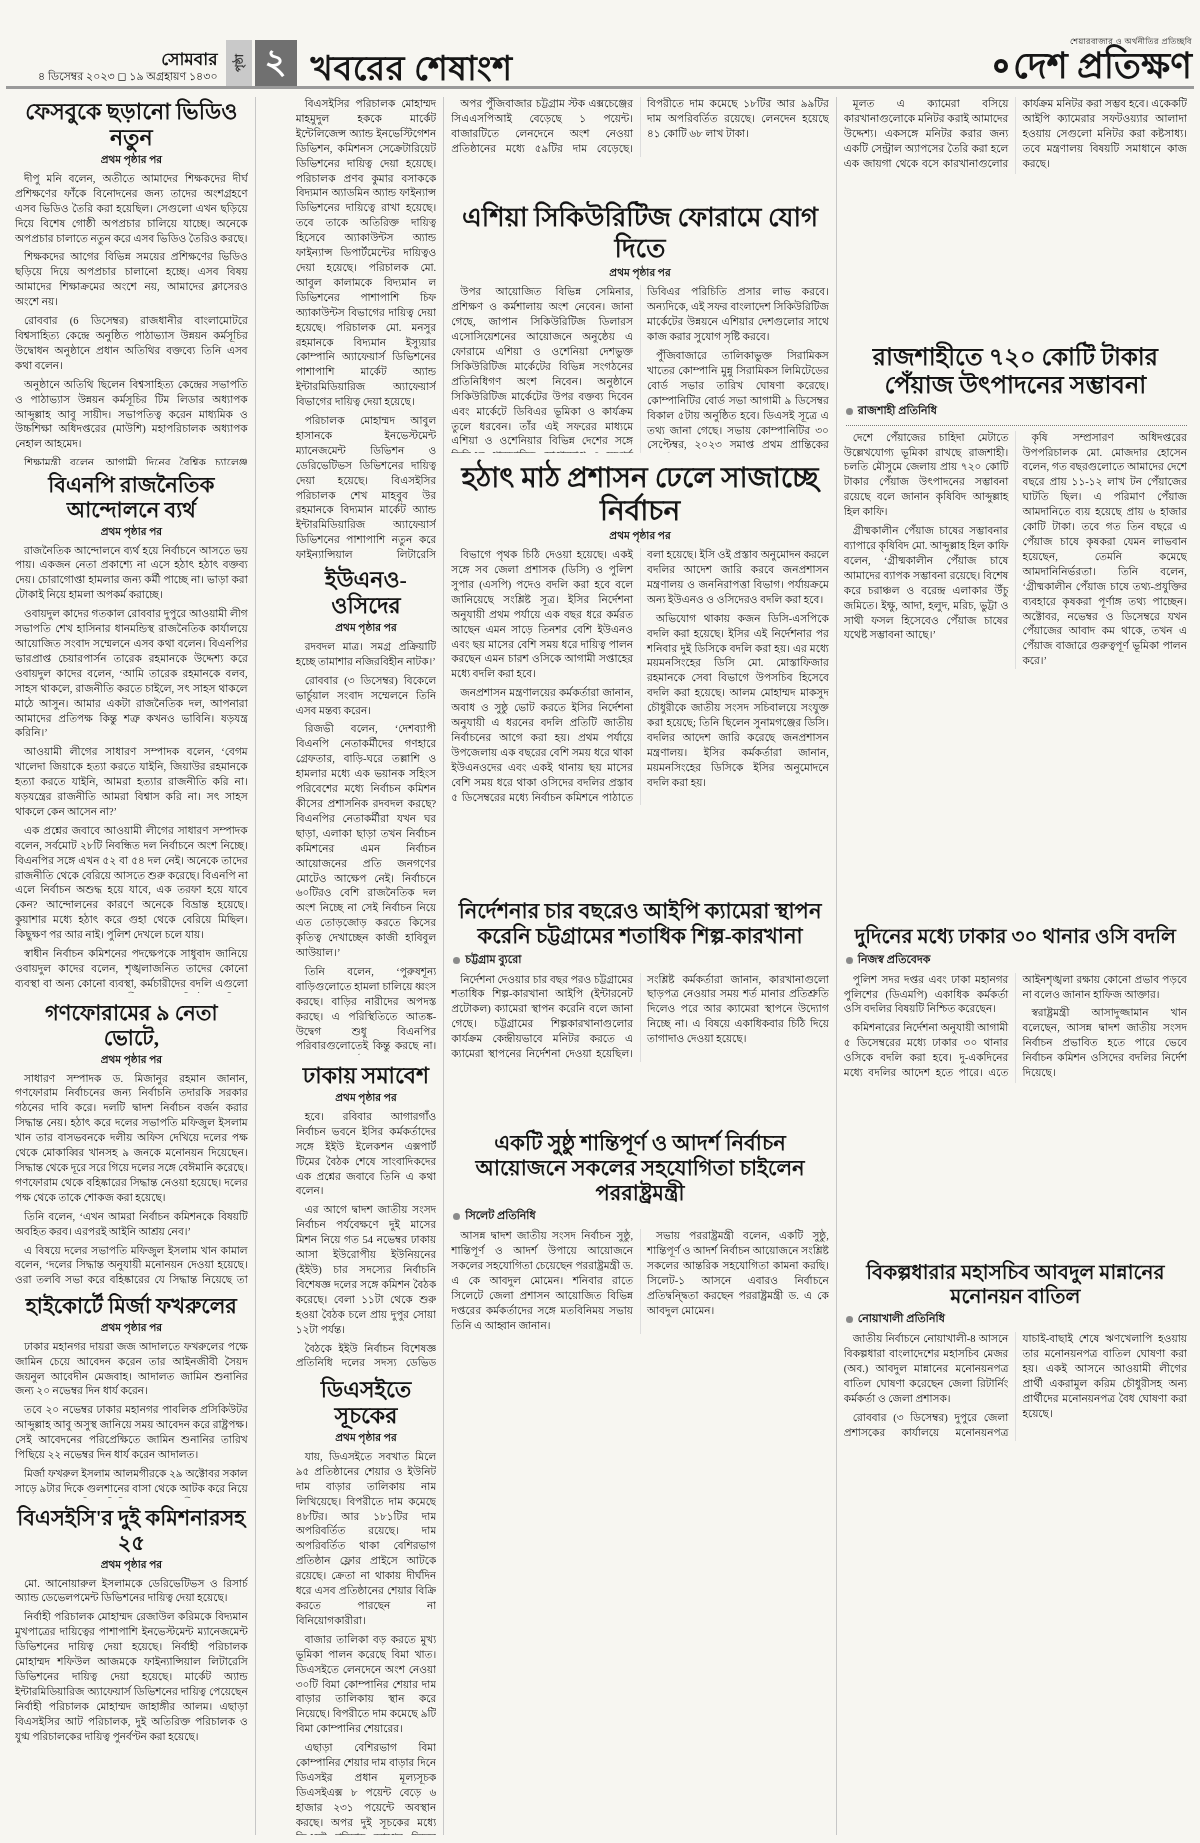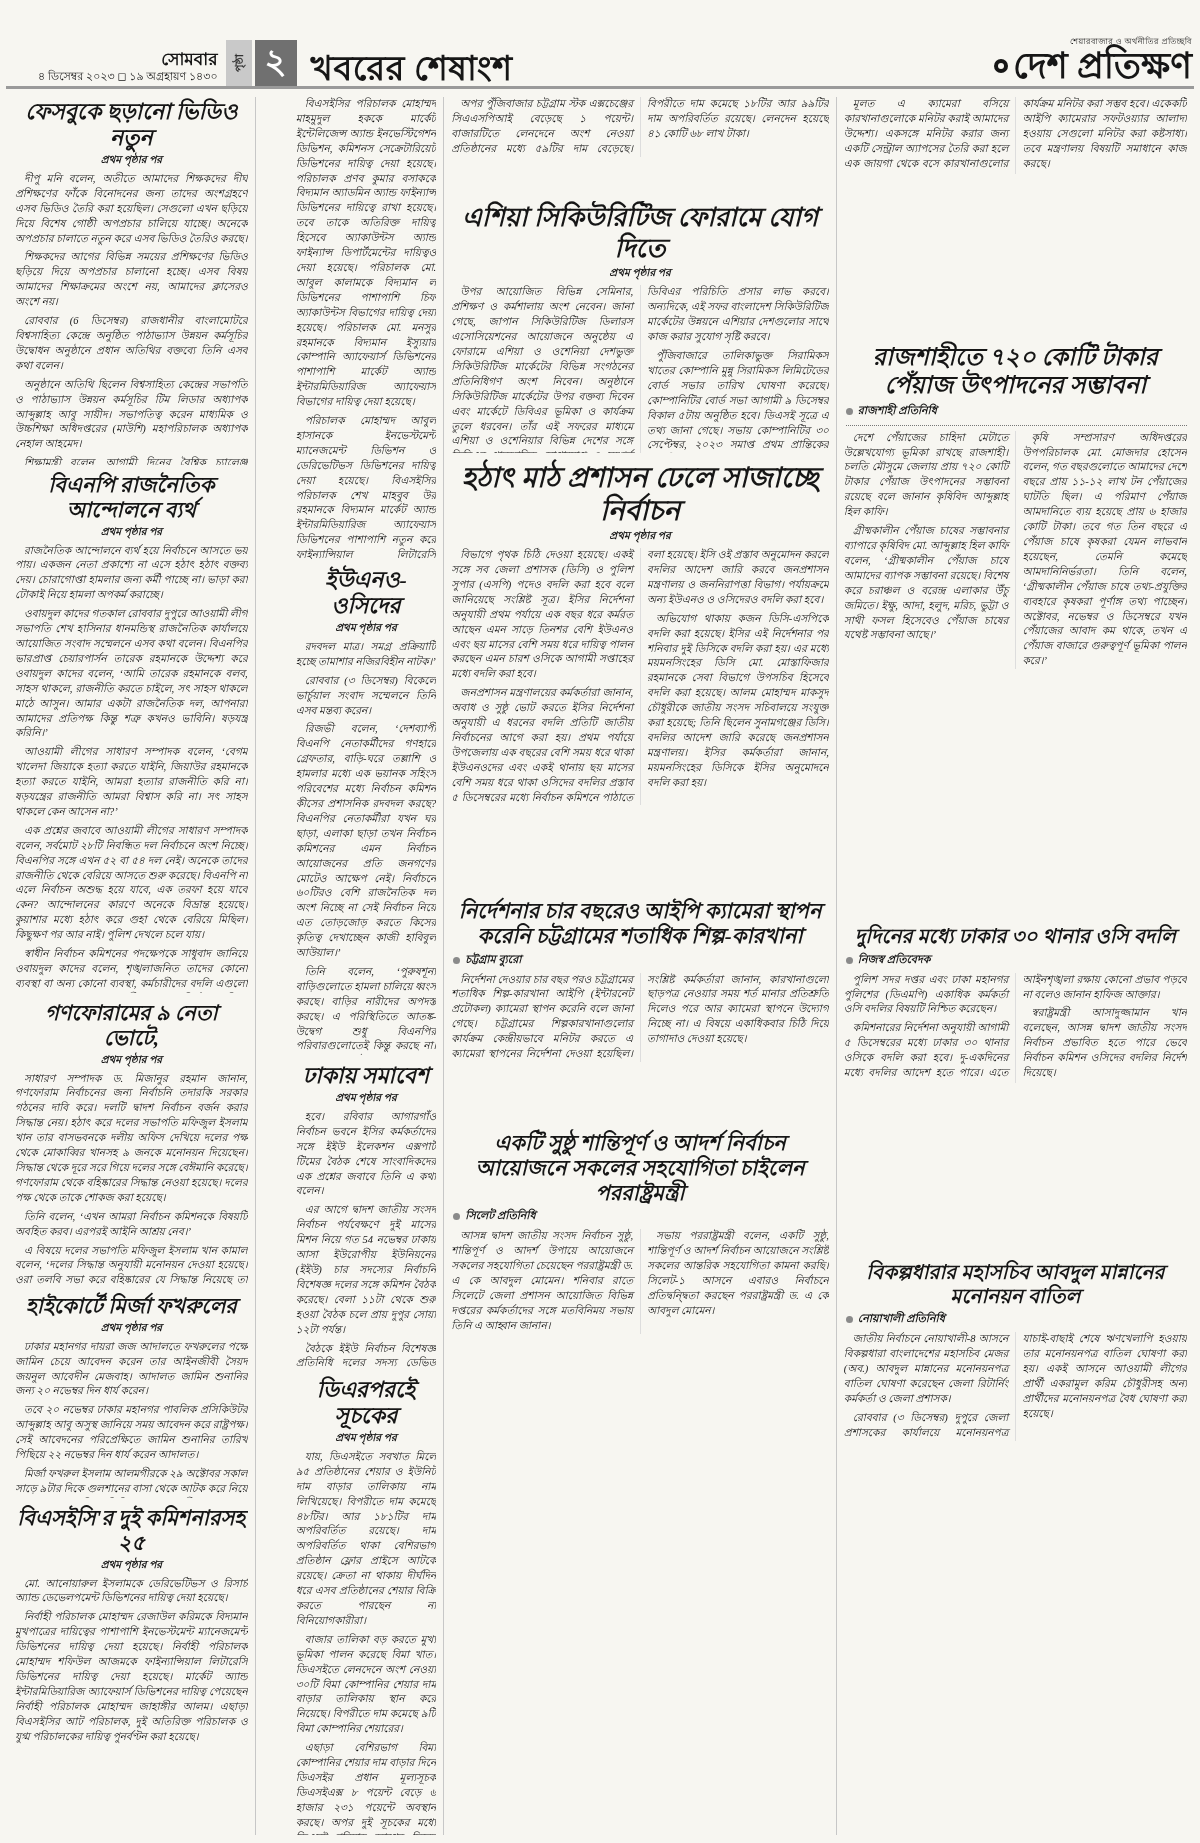--- a/index.html
+++ b/index.html
@@ -31,21 +31,21 @@
   .header-spacer{flex:1;}
   .masthead{text-align:right;line-height:1;margin-bottom:2px;}
   .masthead .tagline{font-size:8px;letter-spacing:.5px;margin-bottom:2px;}
   .masthead .name{font-size:36px;font-weight:900;display:flex;align-items:center;gap:5px;justify-content:flex-end;}
   .masthead-logo{width:14px;height:14px;border-radius:50%;background:#161616;display:inline-block;position:relative;}
   .masthead-logo::after{content:"";position:absolute;left:4px;top:4px;width:6px;height:6px;border-radius:50%;background:#f7f6f1;}
   .header-rule{border:0;border-top:3px solid #9a9a9a;margin:0 6px 0 6px;}
 
   
   .page-body{display:flex;padding:8px 6px 0 8px;box-sizing:border-box;height:1746px;overflow:hidden;}
-  .news-col{box-sizing:border-box;padding:0 7px;overflow:hidden;font-style:italic;}
+  .news-col{box-sizing:border-box;padding:0 7px;overflow:hidden;}
   .news-col + .news-col{border-left:1px solid #c7c7c7;}
 
   .story{overflow:hidden;margin-bottom:6px;}
   .story-title{
     font-weight:bold;text-align:center;line-height:1.18;
     margin:2px 0 1px 0;font-family:"Liberation Serif","DejaVu Serif",serif;
   }
   .continued{text-align:center;font-size:10.5px;font-weight:bold;margin:0 0 3px 0;}
   .byline{font-size:11px;font-weight:bold;margin:2px 0 3px 2px;display:flex;align-items:center;gap:5px;}
   .byline .bullet{width:7px;height:7px;border-radius:50%;background:#8a8a8a;display:inline-block;flex:0 0 auto;}
@@ -149,21 +149,21 @@
         <article class="story" style="height: 308px;">
           <h2 class="story-title" style="font-size: 22px;">ঢাকায় সমাবেশ</h2>
           <div class="continued">প্রথম পৃষ্ঠার পর</div>
           <div class="story-body">
             <p>হবে। রবিবার আগারগাঁও নির্বাচন ভবনে ইসির কর্মকর্তাদের সঙ্গে ইইউ ইলেকশন এক্সপার্ট টিমের বৈঠক শেষে সাংবাদিকদের এক প্রশ্নের জবাবে তিনি এ কথা বলেন।</p>
             <p>এর আগে দ্বাদশ জাতীয় সংসদ নির্বাচন পর্যবেক্ষণে দুই মাসের মিশন নিয়ে গত 54 নভেম্বর ঢাকায় আসা ইউরোপীয় ইউনিয়নের (ইইউ) চার সদস্যের নির্বাচনি বিশেষজ্ঞ দলের সঙ্গে কমিশন বৈঠক করেছে। বেলা ১১টা থেকে শুরু হওয়া বৈঠক চলে প্রায় দুপুর সোয়া ১২টা পর্যন্ত।</p>
             <p>বৈঠকে ইইউ নির্বাচন বিশেষজ্ঞ প্রতিনিধি দলের সদস্য ডেভিড নোয়েল ওয়ার্ড (ইলেকশন এক্সপার্ট), আলেকজান্ডার ম্যাথিউ (ইলেকটোরাল এনালিস্ট), সুইডেনের শার্লট (ইলেকটোরাল এনালিস্ট) ও রেবেকা কক্স (লিগ্যাল এক্সপার্ট) উপস্থিত ছিলেন।</p>
           </div>
         </article>
         <article class="story" style="height: 470px;">
-          <h2 class="story-title" style="font-size: 22px;">ডিএরপরইে সূচকের</h2>
+          <h2 class="story-title" style="font-size: 22px;">ডিএসইতে সূচকের</h2>
           <div class="continued">প্রথম পৃষ্ঠার পর</div>
           <div class="story-body">
             <p>যায়, ডিএসইতে সবখাত মিলে ৯৫ প্রতিষ্ঠানের শেয়ার ও ইউনিট দাম বাড়ার তালিকায় নাম লিখিয়েছে। বিপরীতে দাম কমেছে ৪৮টির। আর ১৮১টির দাম অপরিবর্তিত রয়েছে। দাম অপরিবর্তিত থাকা বেশিরভাগ প্রতিষ্ঠান ফ্লোর প্রাইসে আটকে রয়েছে। ক্রেতা না থাকায় দীর্ঘদিন ধরে এসব প্রতিষ্ঠানের শেয়ার বিক্রি করতে পারছেন না বিনিয়োগকারীরা।</p>
             <p>বাজার তালিকা বড় করতে মুখ্য ভূমিকা পালন করেছে বিমা খাত। ডিএসইতে লেনদেনে অংশ নেওয়া ৩০টি বিমা কোম্পানির শেয়ার দাম বাড়ার তালিকায় স্থান করে নিয়েছে। বিপরীতে দাম কমেছে ৯টি বিমা কোম্পানির শেয়ারের।</p>
             <p>এছাড়া বেশিরভাগ বিমা কোম্পানির শেয়ার দাম বাড়ার দিনে ডিএসইর প্রধান মূল্যসূচক ডিএসইএক্স ৮ পয়েন্ট বেড়ে ৬ হাজার ২৩১ পয়েন্টে অবস্থান করছে। অপর দুই সূচকের মধ্যে ডিএসই শরিয়াহ আগের দিনের তুলনায় ২ পয়েন্ট বেড়ে ১ হাজার ৩৫৯ পয়েন্টে দাঁড়িয়েছে। আর বাছাই করা ভালো ৩০টি কোম্পানি নিয়ে গঠিত ডিএসই-৩০ সূচক আগের দিনের তুলনায় দশমিক ১৫ পয়েন্ট বেড়ে ২ হাজার ১০৮ পয়েন্টে অবস্থান করছে। সবকটি মূল্যসূচক বাড়লেও ডিএসইতে লেনদেনের পরিমাণ কিছুটা কমেছে। দিনভর বাজারটিতে লেনদেন হয়েছে ৩৪৯ কোটি ১ লাখ টাকা।</p>
           </div>
         </article>
       </section>
       <section class="news-col" style="width: 33.1%;">
         <article class="story" style="height: 98px;">

